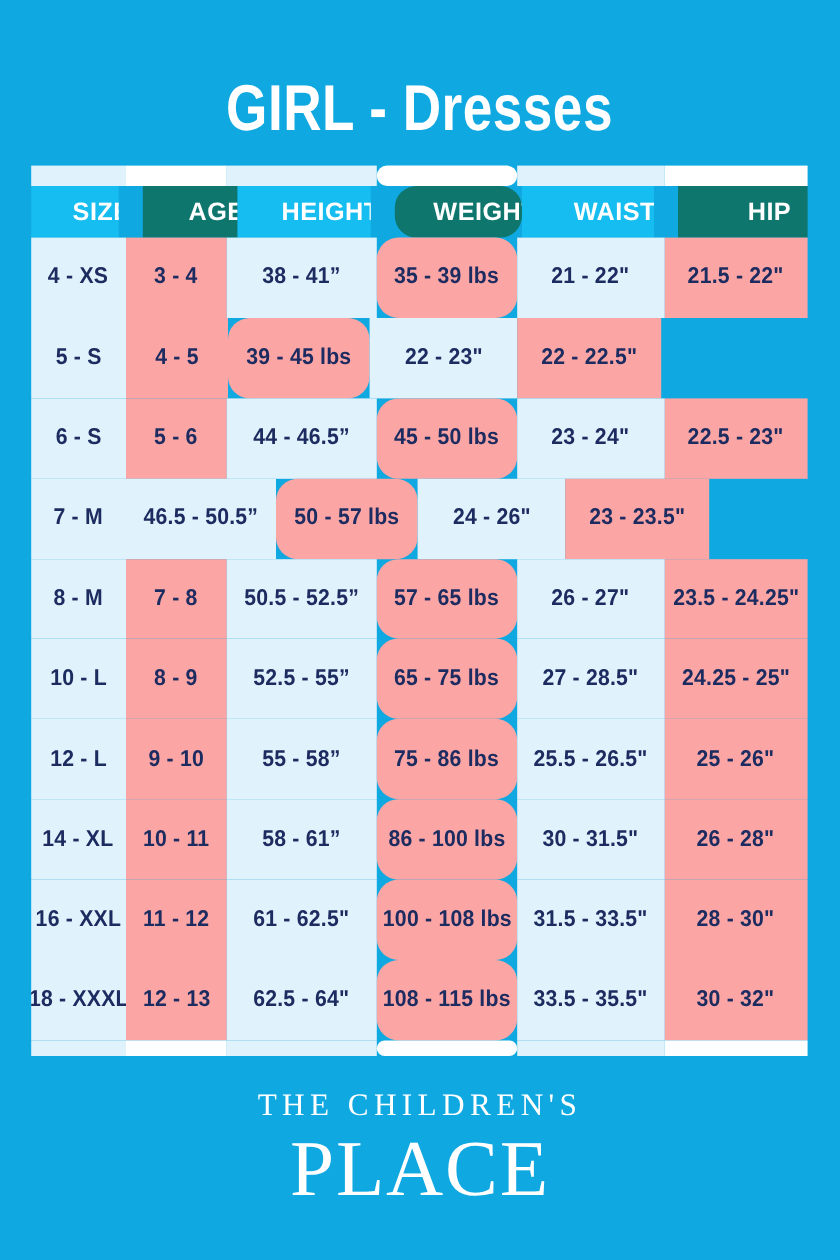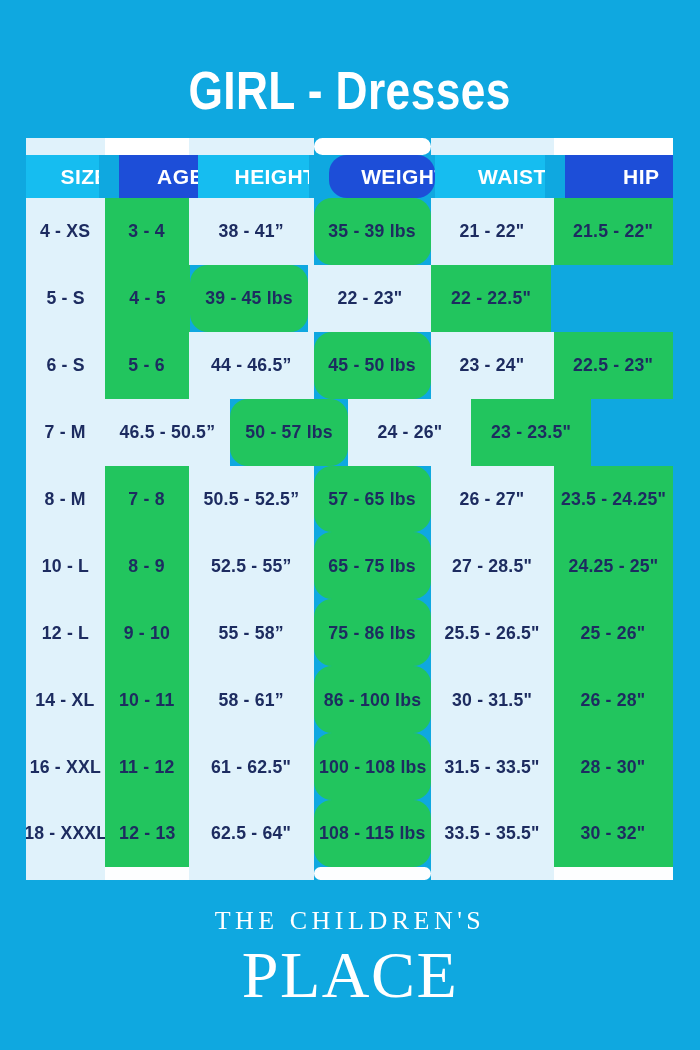--- a/index.html
+++ b/index.html
@@ -90,34 +90,34 @@
   #header-row .tcell {
     font-family: "Liberation Sans Narrow", "Liberation Sans", sans-serif;
     font-size: 21px;
     font-weight: 700;
     color: #ffffff;
     letter-spacing: 0.4px;
     transform: none;
     padding-left: 44px;
   }
   #header-row .tcell.odd  { background: #16bdf0; }
-  #header-row .tcell.even { background: #1d4ed8; margin-left: 20px; }
+  #header-row .tcell.even { background: #0f766e; margin-left: 20px; }
 
   
   .body-row { height: 66.9px; }
   .body-row .tcell {
     font-family: "Liberation Sans Narrow", "Liberation Sans", sans-serif;
     font-size: 19px;
     font-weight: 600;
     color: #1d2c60;
     letter-spacing: 0.2px;
     text-align: center;
   }
   .body-row .tcell.odd  { background: #e0f2fb; }
-  .body-row .tcell.even { background: #22c55e; }
+  .body-row .tcell.even { background: #fca5a5; }
 
   .cell-text {
     display: inline-block;
     transform: scaleX(0.93);
     transform-origin: center center;
     white-space: nowrap;
   }
 
   
   #foot-row { height: 13px; }

